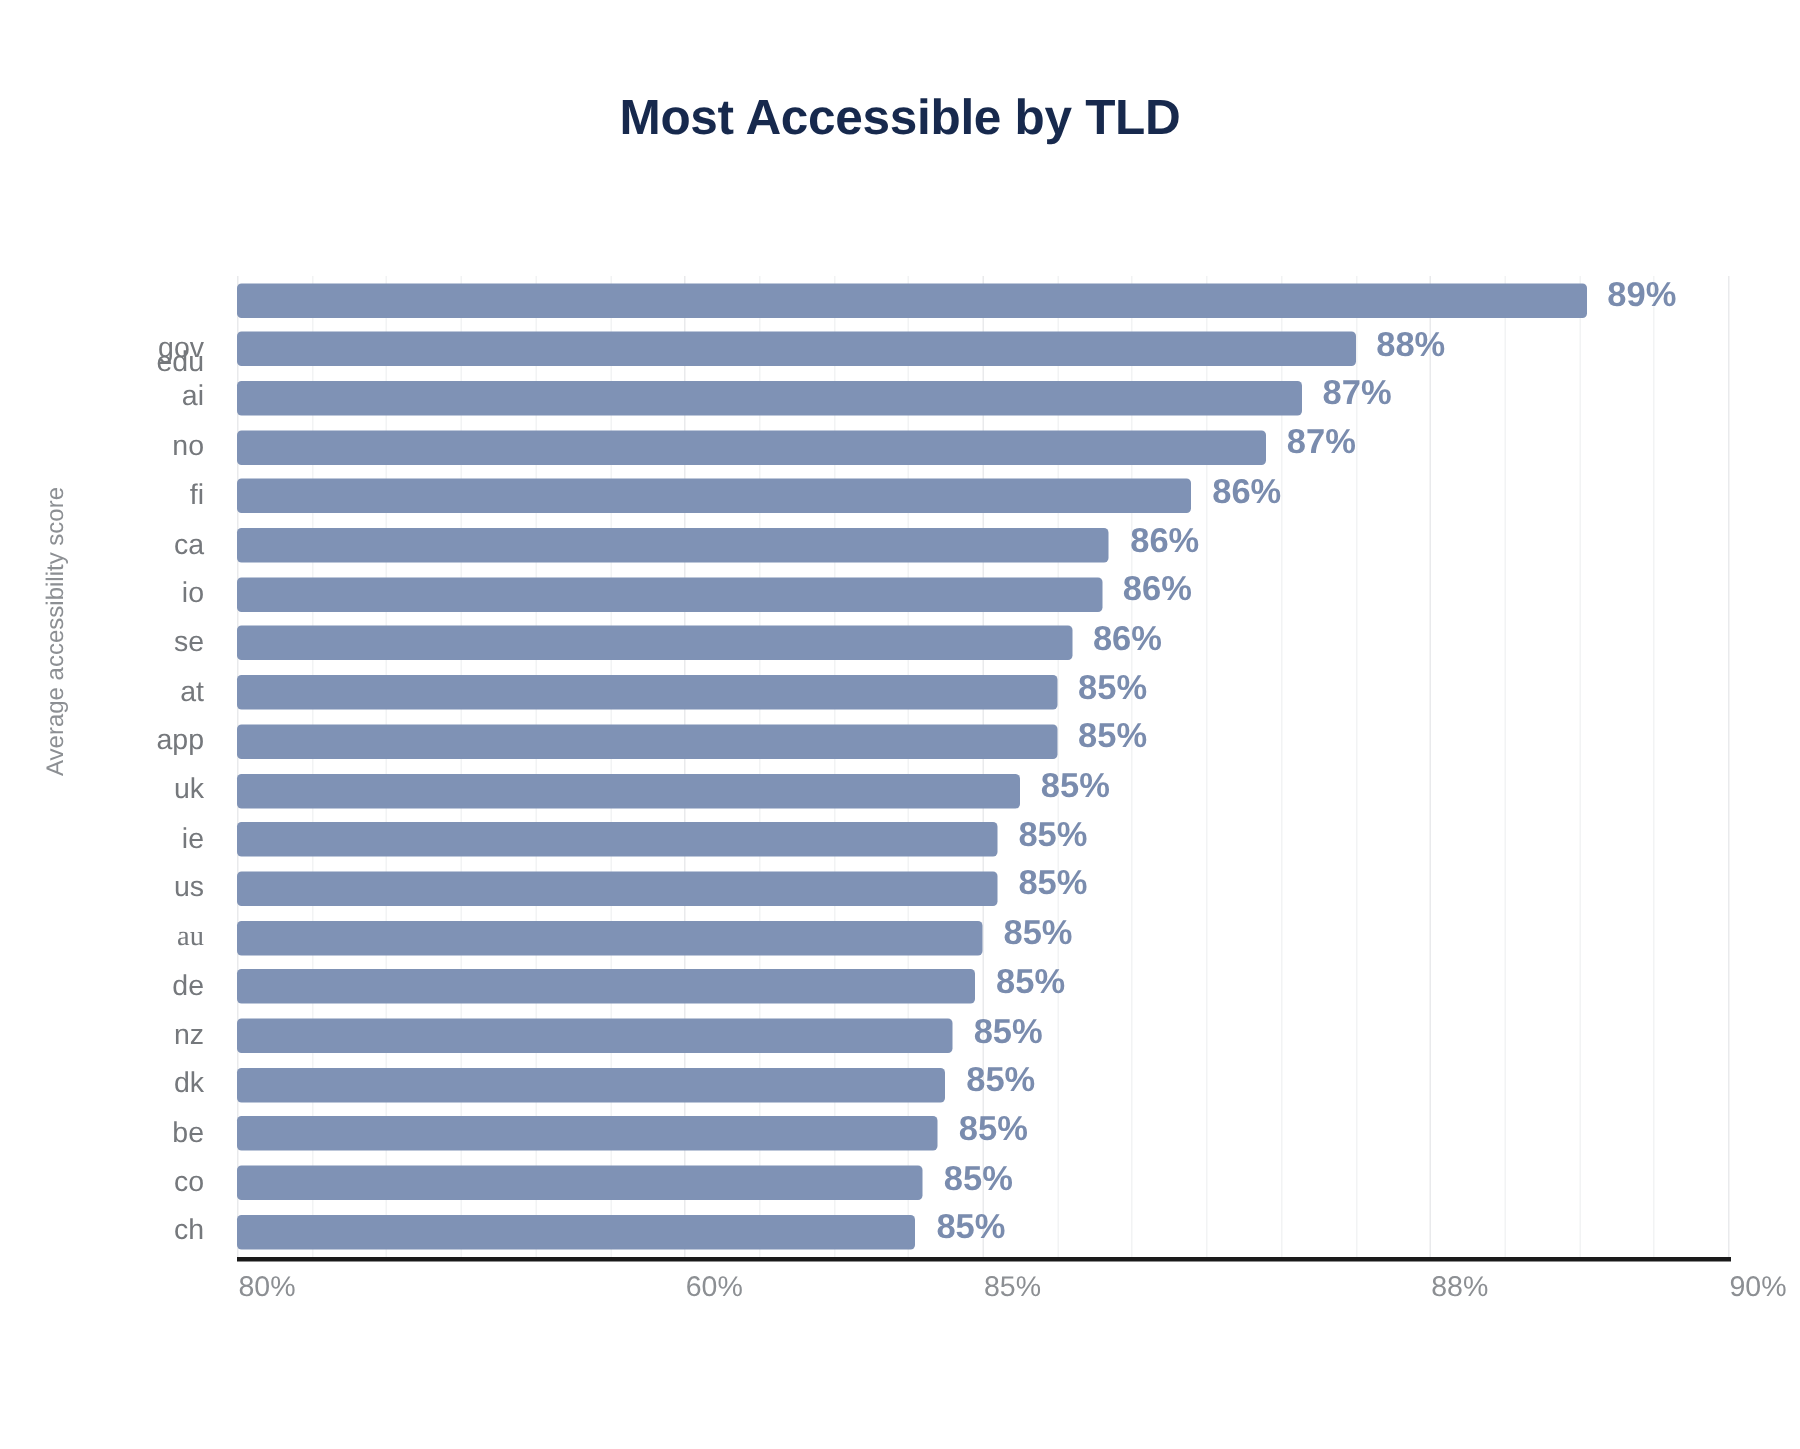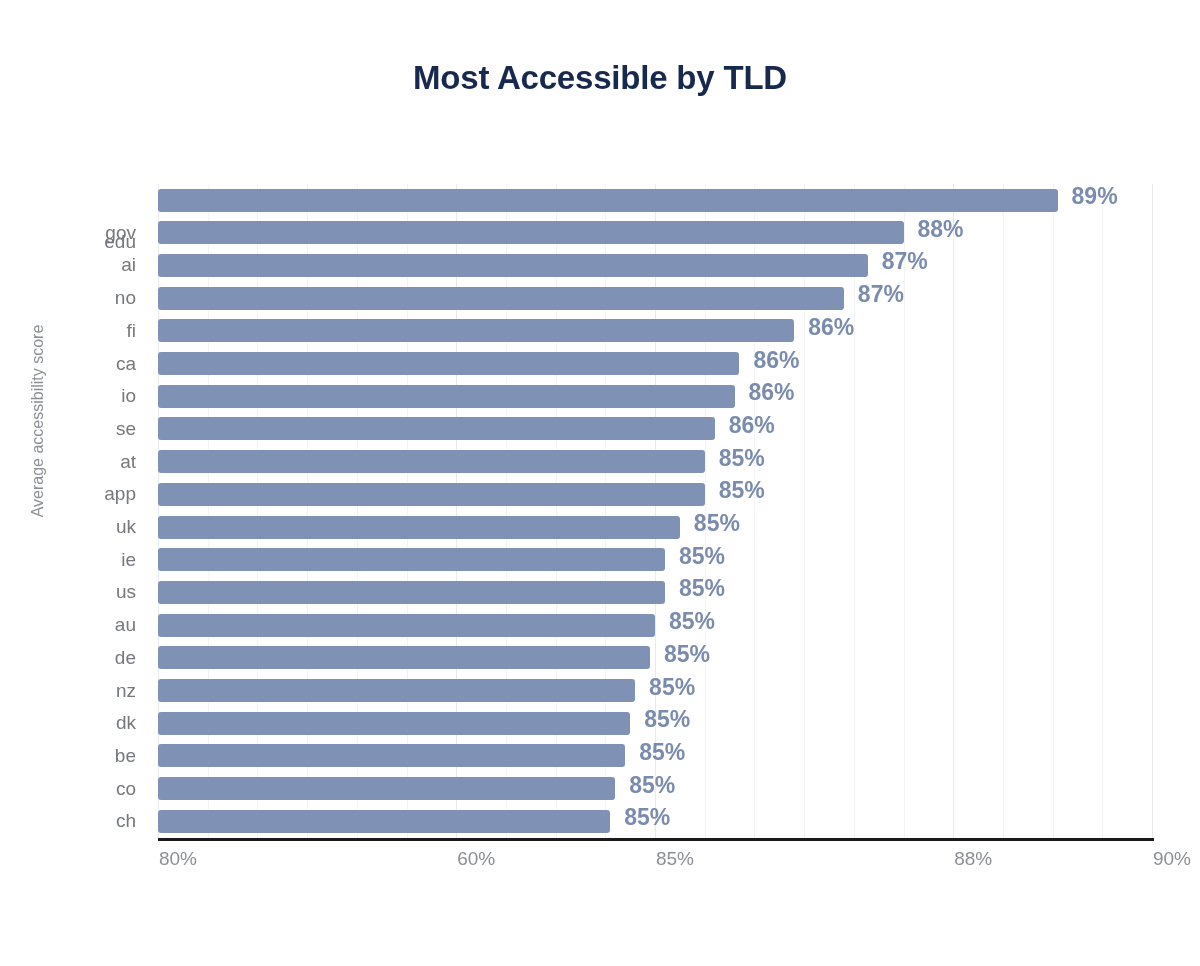--- a/index.html
+++ b/index.html
@@ -184,21 +184,21 @@
       <div class="y-tick" style="top: 98.1px;">no</div>
       <div class="y-tick" style="top: 130.8px;">fi</div>
       <div class="y-tick" style="top: 163.5px;">ca</div>
       <div class="y-tick" style="top: 196.2px;">io</div>
       <div class="y-tick" style="top: 228.9px;">se</div>
       <div class="y-tick" style="top: 261.6px;">at</div>
       <div class="y-tick" style="top: 294.3px;">app</div>
       <div class="y-tick" style="top: 327px;">uk</div>
       <div class="y-tick" style="top: 359.7px;">ie</div>
       <div class="y-tick" style="top: 392.4px; margin-left: 36px;">us</div>
-      <div class="y-tick" style="top: 425.1px;">au</div>
+      <div class="y-tick" style="top: 425.1px; font-family: Liberation Serif, serif;">au</div>
       <div class="y-tick" style="top: 457.8px;">de</div>
       <div class="y-tick" style="top: 490.5px;">nz</div>
       <div class="y-tick" style="top: 523.2px;">dk</div>
       <div class="y-tick" style="top: 555.9px;">be</div>
       <div class="y-tick" style="top: 588.6px;">co</div>
       <div class="y-tick" style="top: 621.3px;">ch</div>
     </div>
 
   <div id="plot">
     <div class="gridlines">

